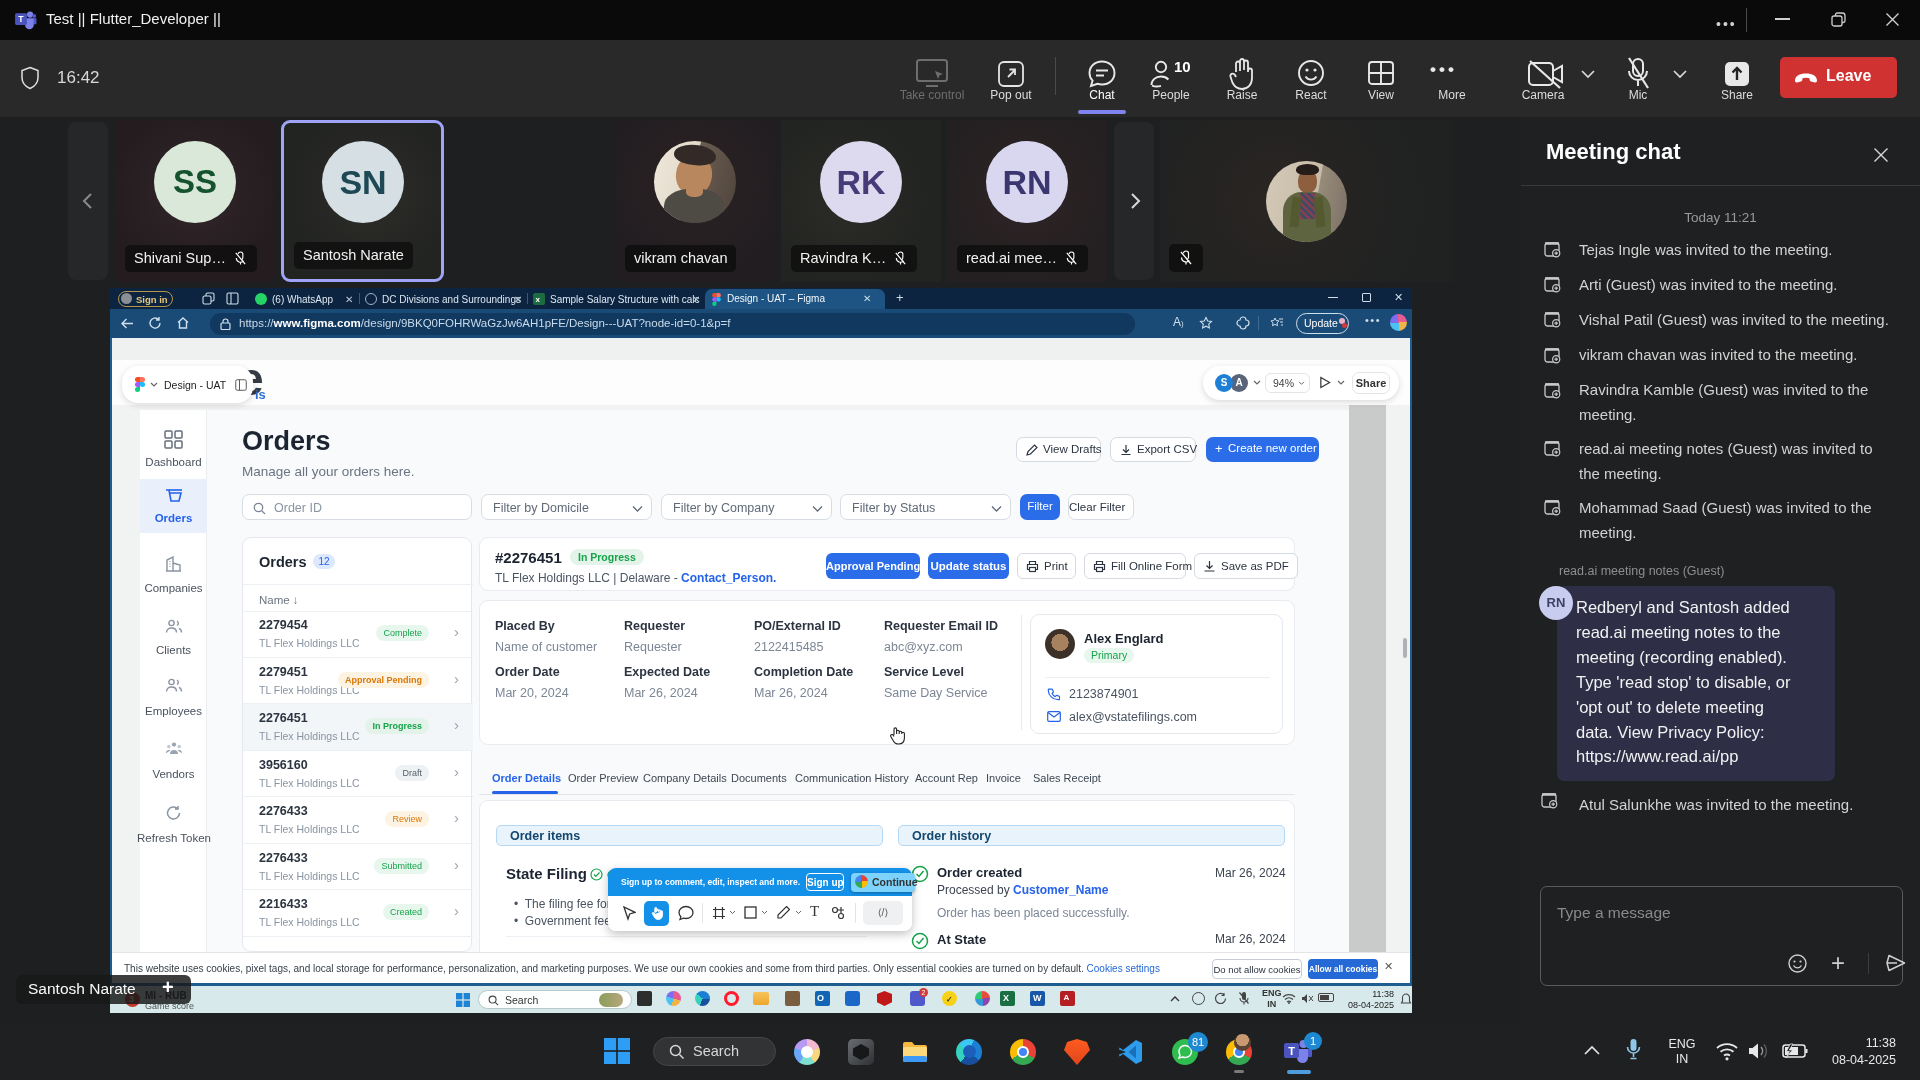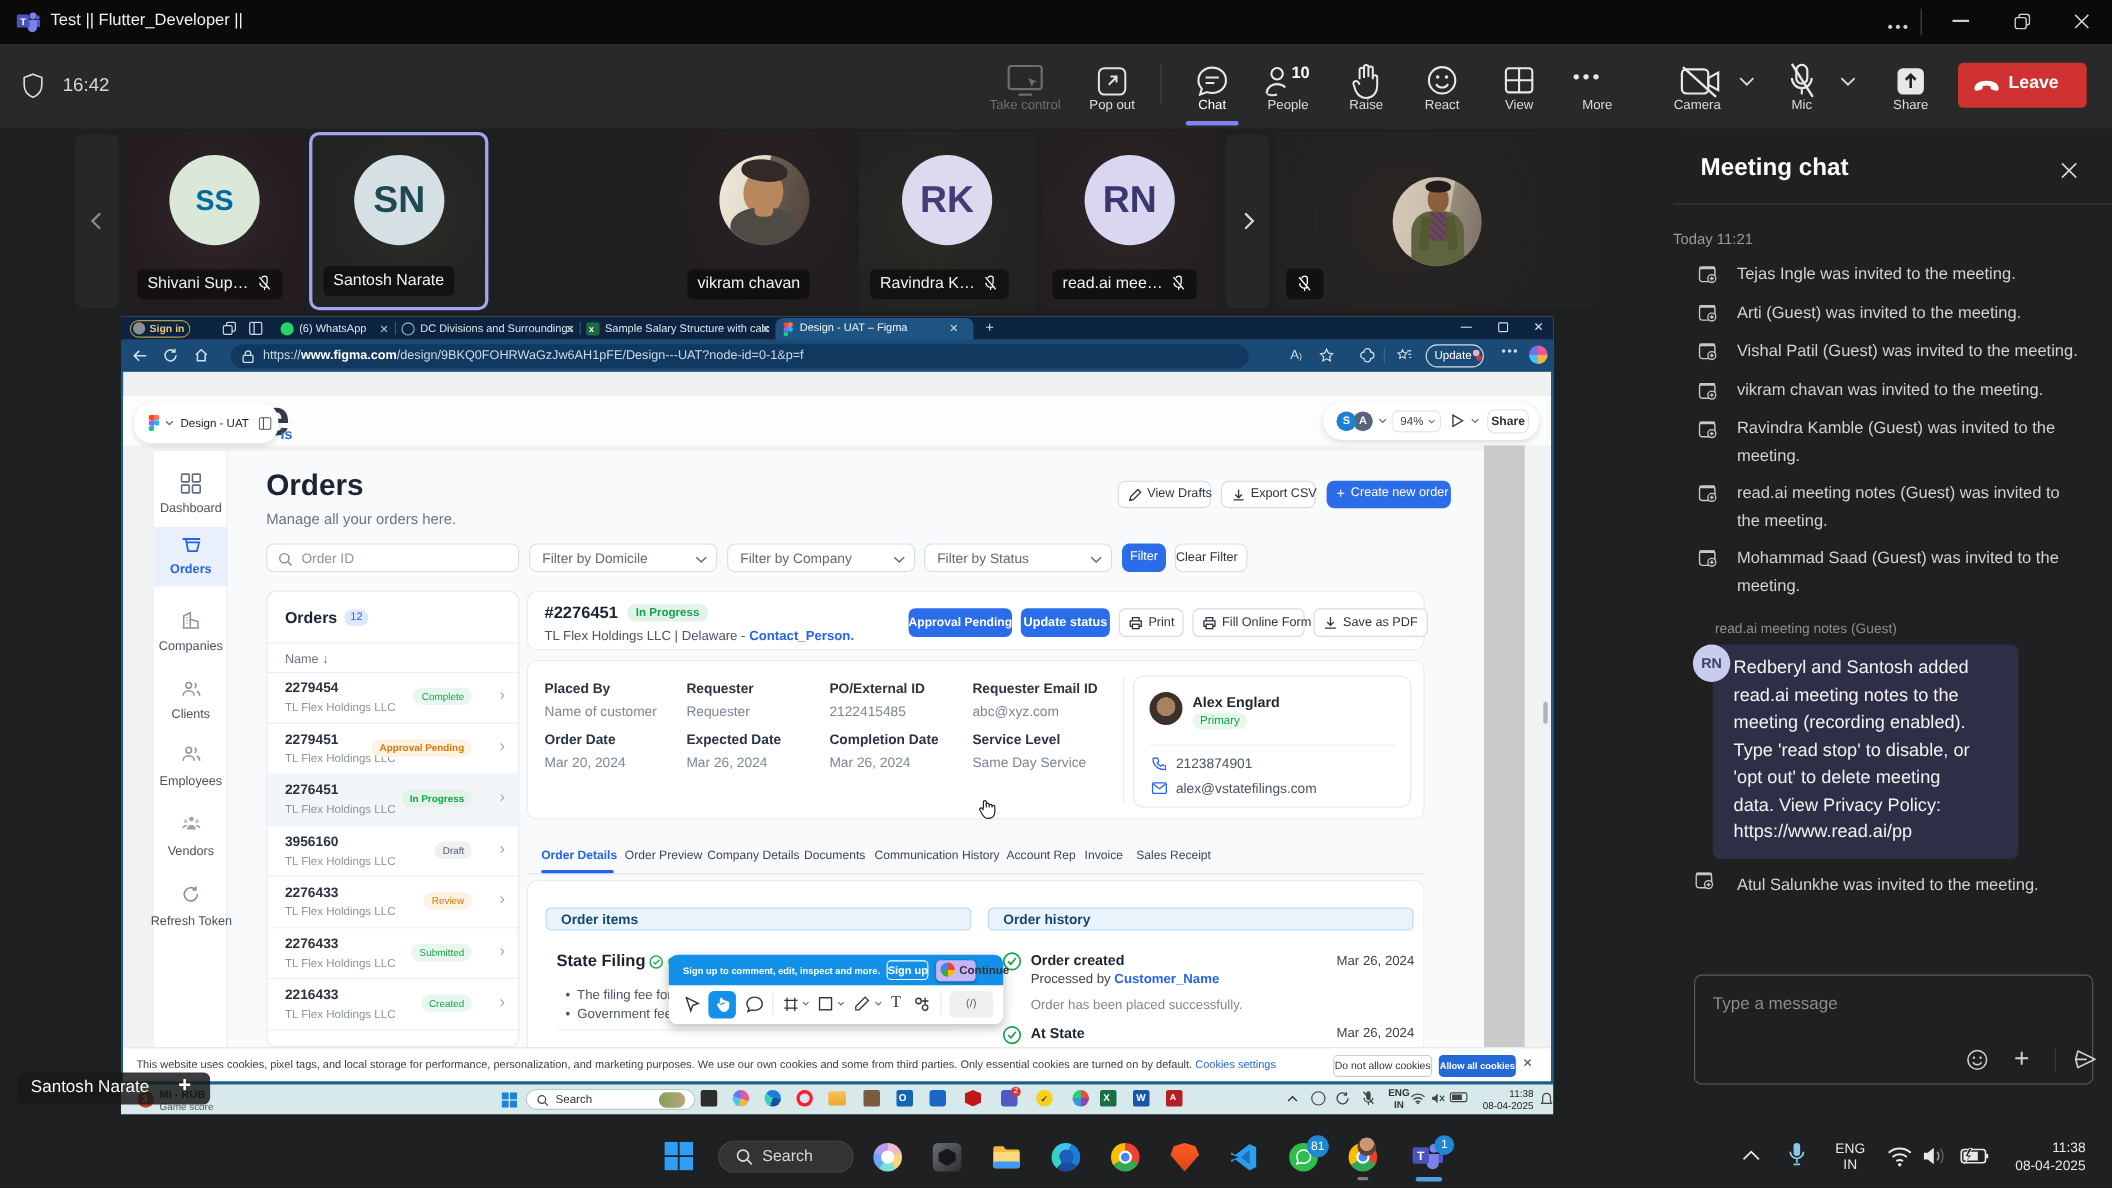--- a/index.html
+++ b/index.html
@@ -138,21 +138,21 @@
 </div>
 
 <div class="a" id="tiles" style="left:0;top:120px;width:1920px;height:162px">
 
   <div class="a" style="left:68px;top:2px;width:40px;height:158px;background:#262728;border-radius:8px"></div>
   <svg class="a" style="left:80px;top:72px" width="16" height="18" viewBox="0 0 16 18">
         <path d="M11 2L4 9l7 7" fill="none" stroke="#8a8a8a" stroke-width="2"></path>
       </svg>
 
   <div class="a tile" style="left:115px;top:0;width:160px;height:162px;border-radius:7px;overflow:hidden;background:radial-gradient(circle at 50% 45%, #33272a 0%, #241c1f 70%)">
-    <div class="avc" style="left:39px;top:21px;width:82px;height:82px;background:#d9e8d8;color:#0369a1;font-size:26px">SS</div>
+    <div class="avc" style="left:39px;top:21px;width:82px;height:82px;background:#d9e8d8;color:#14532d;font-size:33px">SS</div>
     <div class="nameplate" style="max-width:140px">Shivani Sup…<svg style="margin-left:7px;vertical-align:-3px" width="15" height="15" viewBox="0 0 16 16">
             <path d="M5.5 3.2C5.5 2 6.6 1 8 1s2.5 1 2.5 2.2v4c0 .9-.6 1.7-1.4 2" fill="none" stroke="#fff" stroke-width="1.2"></path>
             <path d="M3.5 7.5a4.5 4.5 0 0 0 7.8 3M8 12v2.5" fill="none" stroke="#fff" stroke-width="1.2"></path>
             <path d="M3 2l10 12" stroke="#fff" stroke-width="1.3"></path>
           </svg></div>
   </div>
 
   <div class="a tile" style="left:281px;top:0;width:163px;height:162px;border-radius:9px;overflow:hidden;background:radial-gradient(circle at 55% 45%, #2d2c28 0%, #222422 70%);border:3px solid #9fa4f7">
     <div class="avc" style="left:38px;top:18px;width:82px;height:82px;background:#d6e0e4;color:#1d4854;font-size:34px">SN</div>
     <div class="nameplate">Santosh Narate</div>
@@ -563,21 +563,21 @@
             </svg>
         <div class="a" style="left:457px;top:131px;font-size:13px;font-weight:bold;color:#1b2430">At State</div>
         <div class="a" style="left:735px;top:131px;font-size:12px;color:#3c4450">Mar 26, 2024</div>
       </div>
 
       <div class="a" style="left:468px;top:458px;width:304px;height:63px;border-radius:8px;box-shadow:0 3px 10px rgba(0,0,0,.25)">
         <div class="a" style="left:0;top:0;width:304px;height:28px;background:#1390e8;border-radius:8px 8px 0 0">
           <div class="a" style="left:13px;top:9px;font-size:8.5px;color:#fff;font-weight:bold">Sign up to comment, edit, inspect and more.</div>
           <div class="a" style="left:198px;top:4.5px;width:38px;height:18px;border:1px solid #fff;border-radius:4px;font-size:10px;color:#fff;text-align:center;line-height:17px;font-weight:bold">Sign up</div>
         </div>
-        <div class="a" style="left:243px;top:4.5px;width:36px;height:19px;background:#c4b5fd;border-radius:4px;box-shadow:0 1px 3px rgba(0,0,0,.3)">
+        <div class="a" style="left:243px;top:4.5px;width:64px;height:19px;background:#7dd3fc;border-radius:4px;box-shadow:0 1px 3px rgba(0,0,0,.3)">
           <div class="a" style="left:4px;top:2px;width:13px;height:13px;border-radius:50%;background:conic-gradient(#ea4335 0 25%,#fbbc05 25% 50%,#34a853 50% 75%,#4285f4 75% 100%)"></div>
           <div class="a" style="left:21px;top:3px;font-size:10.5px;color:#333;font-weight:bold">Continue</div>
         </div>
         <div class="a" style="left:0;top:28px;width:304px;height:35px;background:#fff;border-radius:0 0 8px 8px">
           <svg class="a" style="left:14px;top:10px" width="14" height="15" viewBox="0 0 14 15">
                 <path d="M2 1l4 12 1.7-5L13 6.3z" fill="none" stroke="#333" stroke-width="1.3"></path>
               </svg>
           <div class="a" style="left:36px;top:5px;width:25px;height:25px;background:#1390e8;border-radius:5px"></div>
           <svg class="a" style="left:42px;top:10px" width="14" height="15" viewBox="0 0 18 20">
                 <path d="M6 9V3.2a1.3 1.3 0 0 1 2.6 0V8m0-2.5a1.3 1.3 0 0 1 2.6 0V8m0-1.5a1.3 1.3 0 0 1 2.6 0V8m0-.5a1.3 1.3 0 0 1 2.6 0v4.5c0 3.6-2.3 6-5.8 6-2.8 0-4.3-1.3-5.5-3.6l-2.3-4c-.5-.9.1-1.9 1.1-1.9.6 0 1.1.3 1.4.8l.7 1.2" fill="#fff" stroke="#fff" stroke-width="1.1"></path>
@@ -745,21 +745,21 @@
   <div class="a" style="left:12px;top:5px;font-size:15.5px;color:#fafafa;white-space:nowrap">Santosh Narate</div>
   <div class="a" style="left:146px;top:1px;font-size:20px;color:#fff;font-weight:bold">+</div>
 </div>
 
 <div class="a" id="chatp" style="left:1521px;top:117px;width:399px;height:906px;background:#1f2021">
   <div class="a" style="left:25px;top:22px;font-size:22px;font-weight:bold;color:#fff">Meeting chat</div>
   <svg class="a" style="left:352px;top:30px" width="16" height="16" viewBox="0 0 16 16">
         <path d="M1.5 1.5l13 13M14.5 1.5l-13 13" stroke="#d8d8d8" stroke-width="1.4"></path>
       </svg>
   <div class="a" style="left:0;top:68px;width:399px;height:1px;background:#3a3a3a"></div>
-  <div class="a" style="left:0;top:93px;width:399px;text-align:left;font-size:13.5px;color:#9a9a9a">Today 11:21</div>
+  <div class="a" style="left:0;top:93px;width:399px;text-align:center;font-size:13.5px;color:#9a9a9a">Today 11:21</div>
   <svg class="evticon" style="top:124px" viewBox="0 0 17 17">
         <rect x="1" y="2" width="14" height="13" rx="2.5" fill="none" stroke="#c8c8c8" stroke-width="1.3"></rect>
         <path d="M1 2.5h14" stroke="#c8c8c8" stroke-width="2.5"></path>
         <circle cx="12.2" cy="12.2" r="3.6" fill="#1f2021" stroke="#c8c8c8" stroke-width="1.2"></circle>
         <path d="M12.2 10.4v3.6M10.4 12.2h3.6" stroke="#c8c8c8" stroke-width="1.2"></path>
       </svg>
   <div class="evt" style="top:120px">Tejas Ingle was invited to the meeting.</div>
   <svg class="evticon" style="top:159px" viewBox="0 0 17 17">
         <rect x="1" y="2" width="14" height="13" rx="2.5" fill="none" stroke="#c8c8c8" stroke-width="1.3"></rect>
         <path d="M1 2.5h14" stroke="#c8c8c8" stroke-width="2.5"></path>

